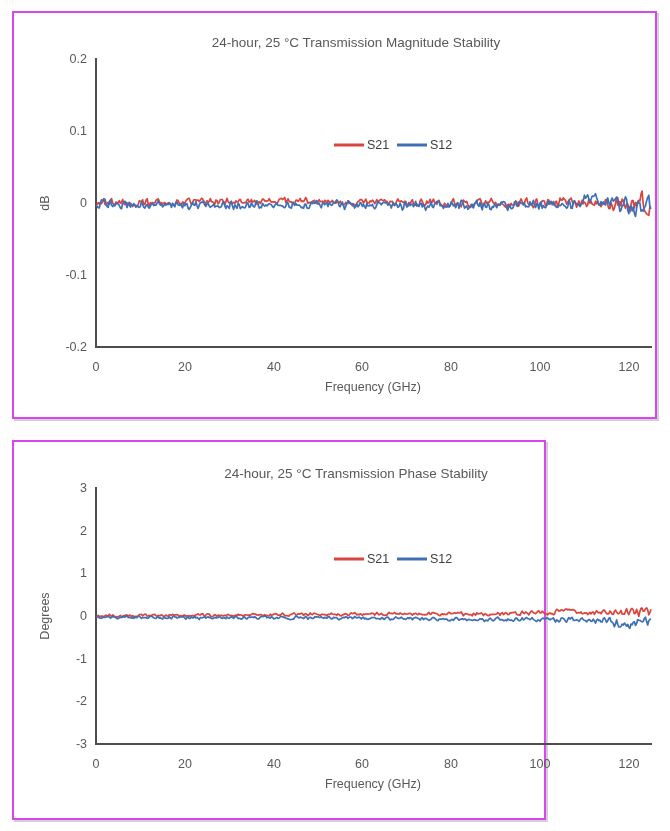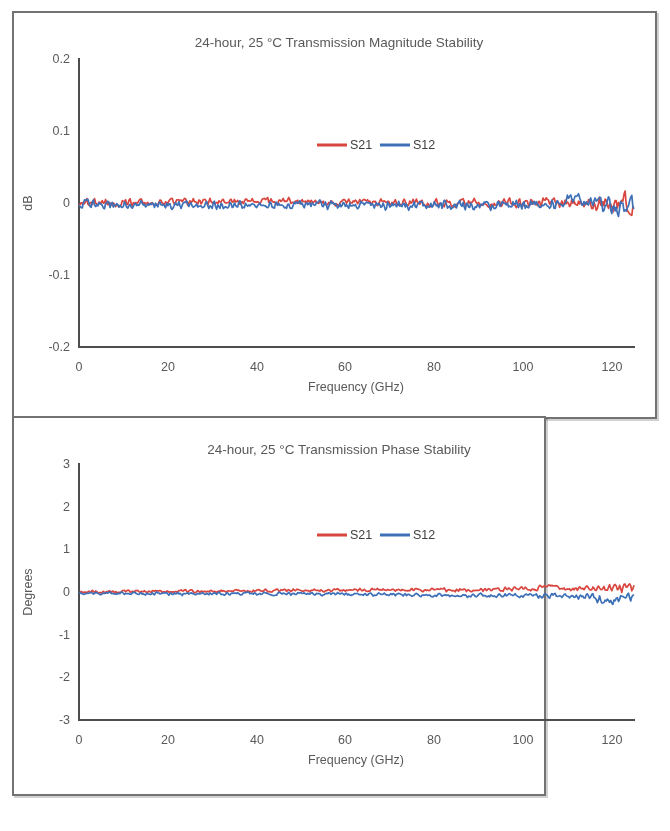--- a/index.html
+++ b/index.html
@@ -2,24 +2,24 @@
 <html><head>
 <meta charset="utf-8">
 <style>
   html,body{margin:0;padding:0}
   body{
     width:670px;height:831px;position:relative;background:#ffffff;
     font-family:"Liberation Sans", sans-serif;
   }
   .chart-frame{
     position:absolute;box-sizing:border-box;background:#ffffff;
-    border:2px solid #737373;box-shadow:2px 2px 0 rgba(0,0,0,0.18);
+    border:2px solid #d946ef;box-shadow:2px 2px 0 rgba(0,0,0,0.18);padding-left:17px;
   }
   #frame-magnitude{left:12px;top:11px;width:645px;height:408px}
-  #frame-phase{left:12px;top:416px;width:534px;height:380px}
+  #frame-phase{left:12px;top:440px;width:534px;height:380px}
   svg{display:block}
   text{fill:#595959}
   .chart-title{font-size:13.5px}
   .tick-label{font-size:12.5px}
   .axis-title{font-size:12.5px}
   .legend-label{font-size:12.5px;fill:#404040}
   .trace{fill:none;stroke-width:1.7;stroke-linejoin:round}
   .axis-line{fill:none;stroke:#4d4d4d;stroke-width:2;stroke-linecap:square}
   .legend-swatch{stroke-width:3}
 </style>

